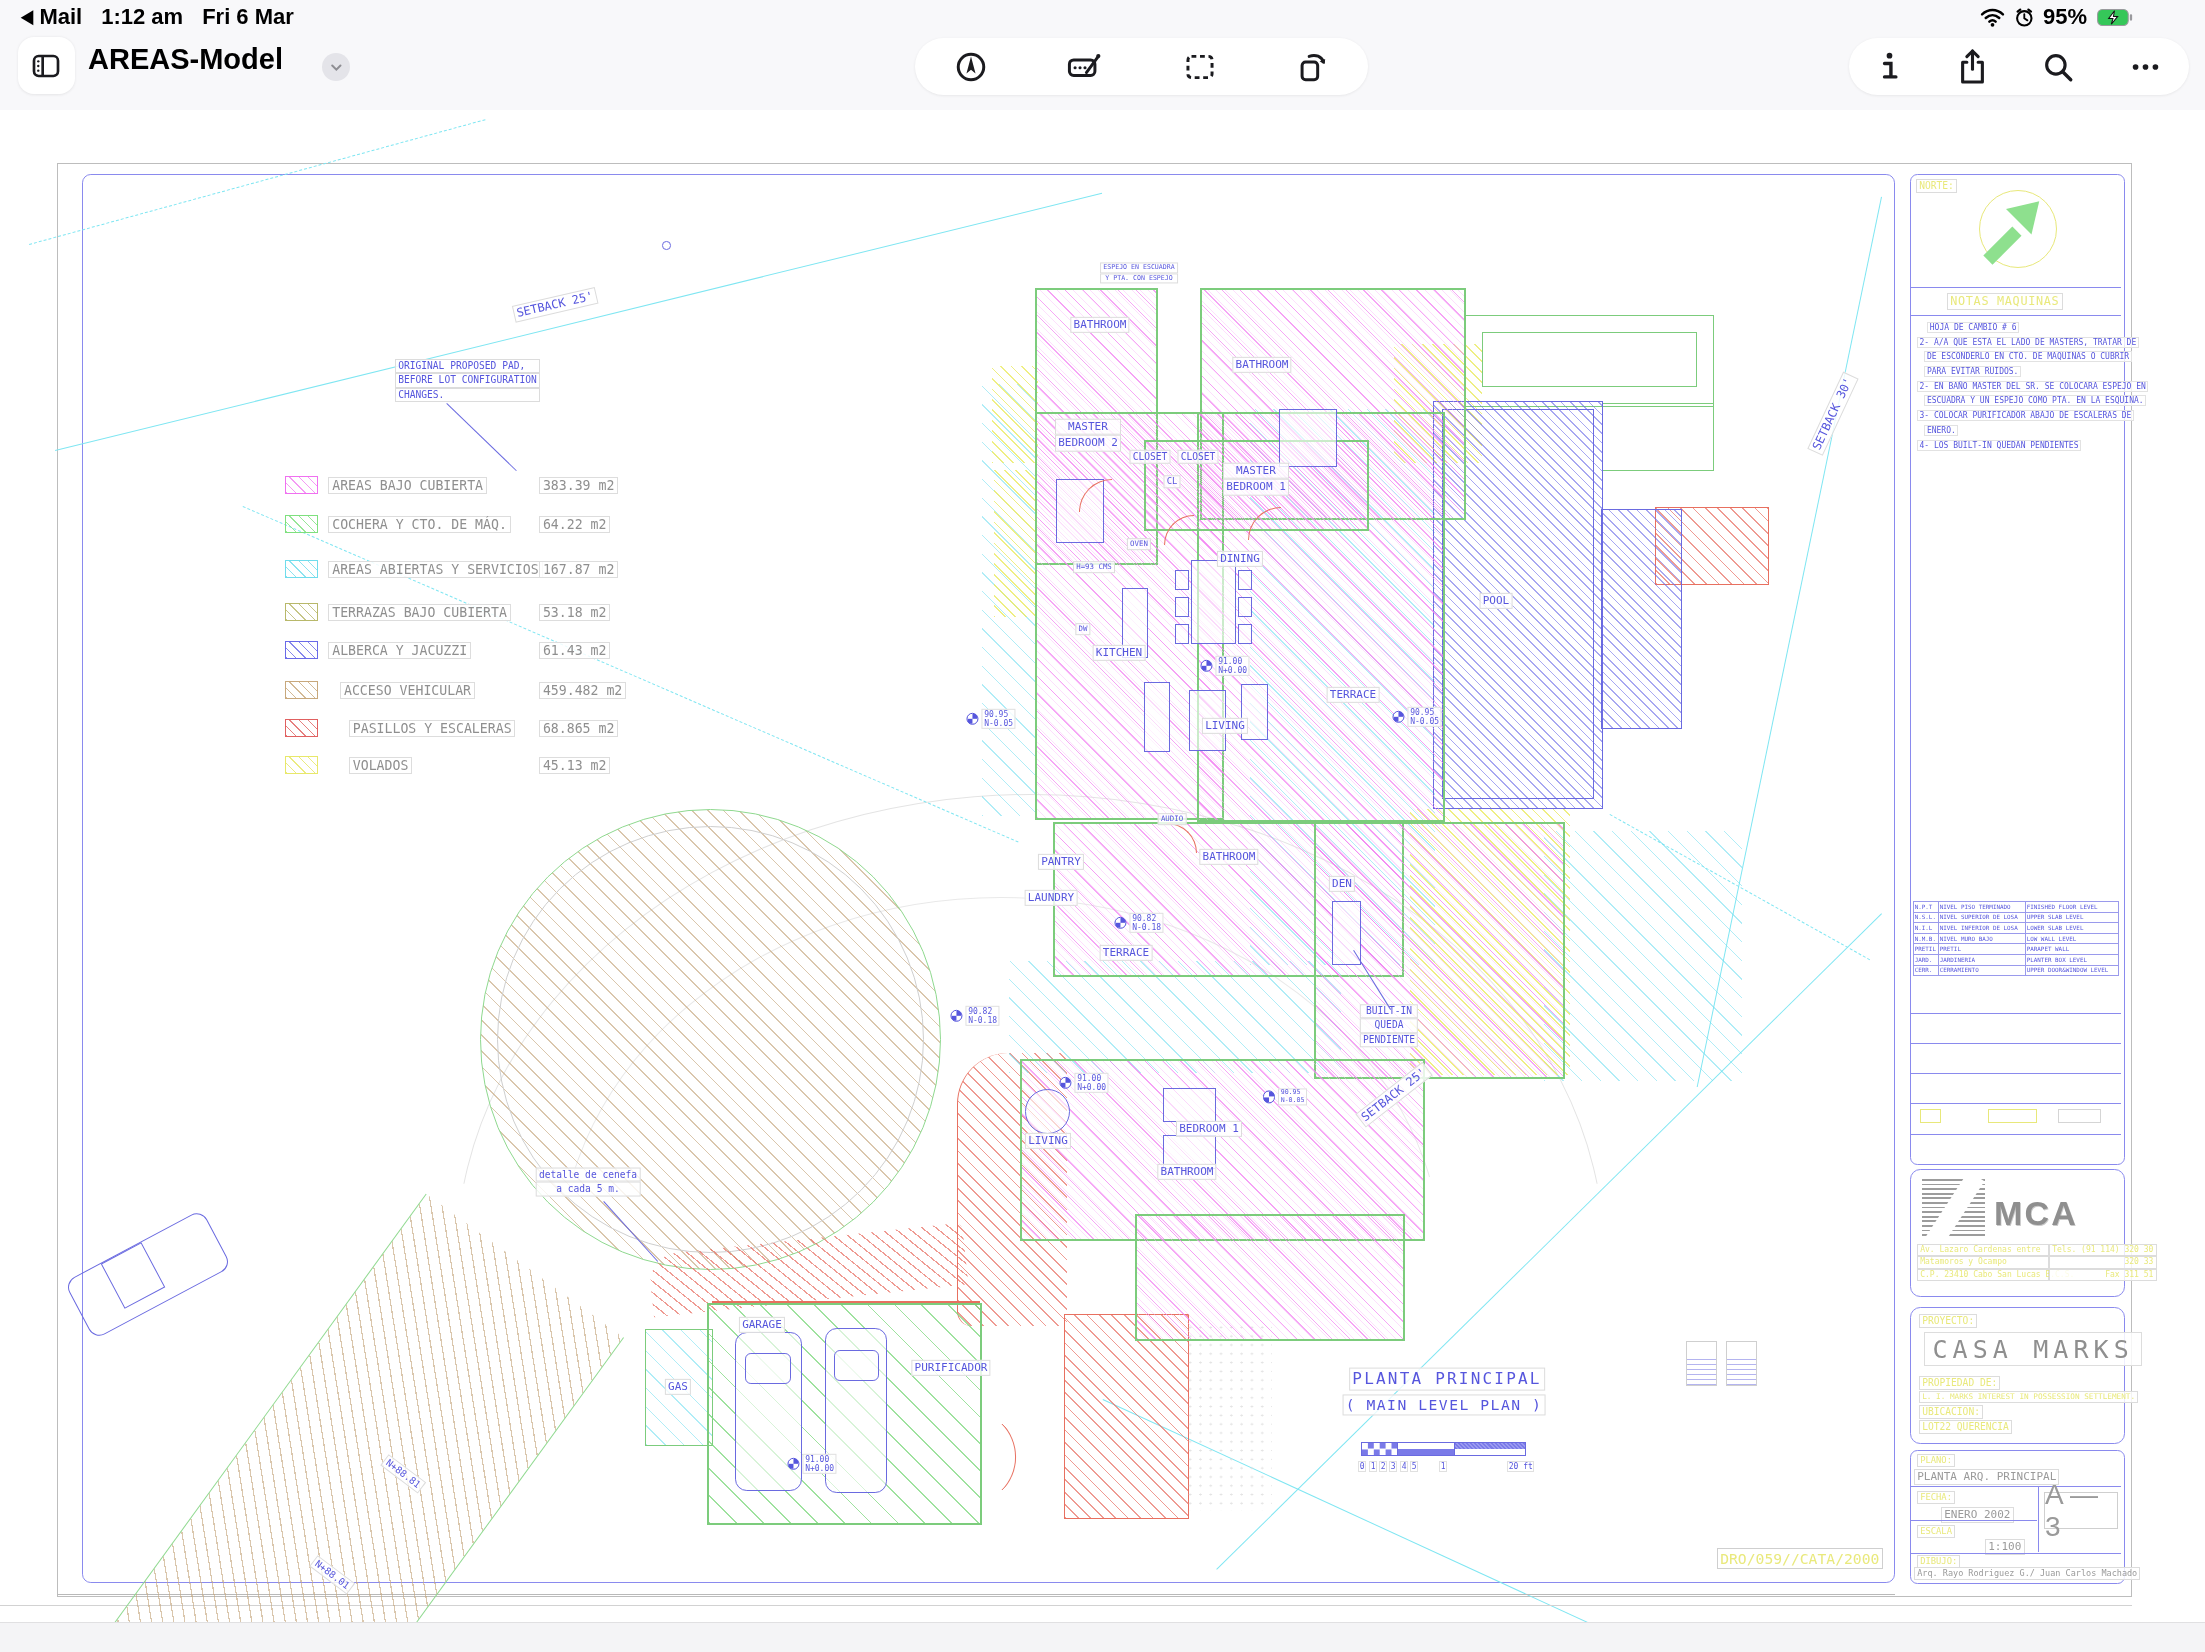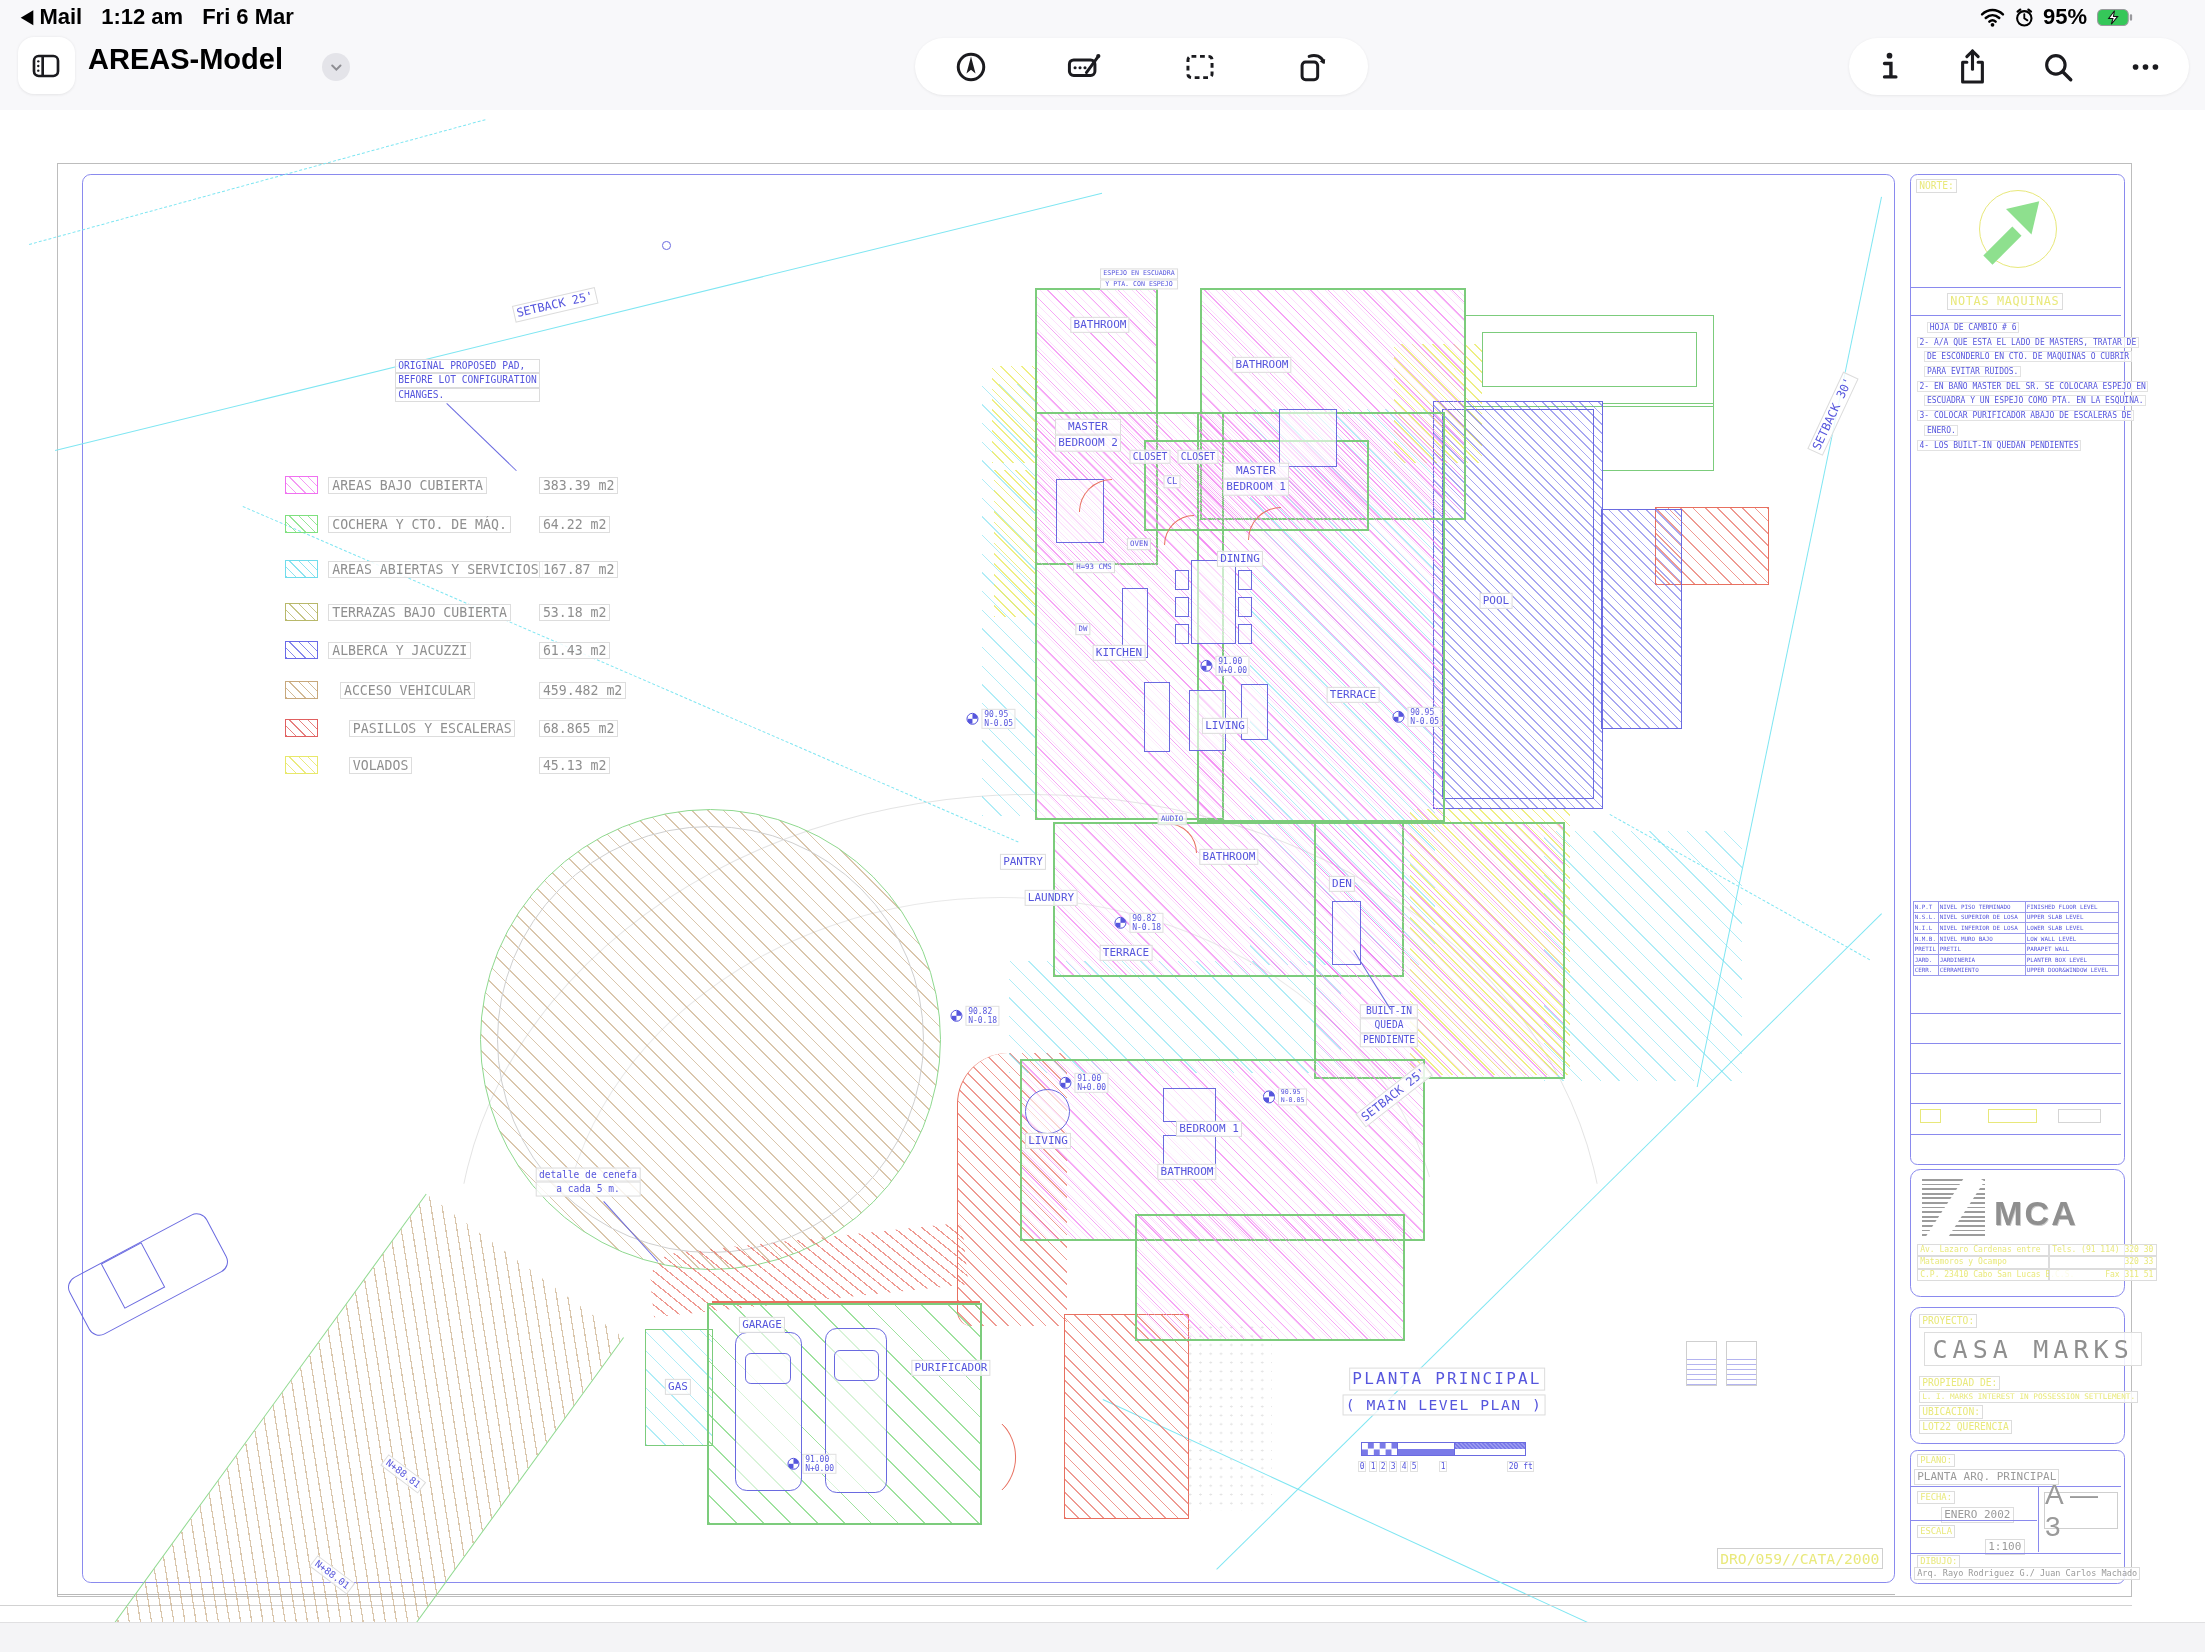--- a/index.html
+++ b/index.html
@@ -341,21 +341,21 @@
     <div class="abs cadb s16 ctr" style="left:1833px;top:414px;transform:translate(-50%,-50%) rotate(-65deg);">SETBACK 30'</div>
     <div class="abs cadb s16 ctr" style="left:1394px;top:1095px;transform:translate(-50%,-50%) rotate(-38deg);">SETBACK 25'</div>
 
     <div class="abs" style="left:395px;top:359px;">
       <span class="cadb s13" style="display:block;">ORIGINAL PROPOSED PAD,</span>
       <span class="cadb s13" style="display:block;">BEFORE LOT CONFIGURATION</span>
       <span class="cadb s13" style="display:block;">CHANGES.</span>
     </div>
     <div class="line blue-l" style="left:447px;top:403px;width:97px;transform:rotate(44deg);"></div>
 
-    <div class="abs mline" style="left:1139px;top:273px;transform:translate(-50%,-50%);margin-top:6px;">
+    <div class="abs mline" style="left:1139px;top:273px;transform:translate(-50%,-50%);">
       <span class="cadb" style="display:block;font-size:6.6px;">ESPEJO EN ESCUADRA</span>
       <span class="cadb" style="display:block;font-size:6.6px;">Y PTA. CON ESPEJO</span>
     </div>
 
     <div class="abs cadb s15 ctr" style="left:1100px;top:325px;">BATHROOM</div>
     <div class="abs mline ctr" style="left:1088px;top:435px;position:absolute;">
       <span class="cadb s15" style="display:block;">MASTER</span>
       <span class="cadb s15" style="display:block;">BEDROOM 2</span>
     </div>
     <div class="abs cadb s13 ctr" style="left:1150px;top:457px;">CLOSET</div>
@@ -368,21 +368,21 @@
     </div>
     <div class="abs cadb s15 ctr" style="left:1240px;top:559px;">DINING</div>
     <div class="abs cadb tiny ctr" style="left:1139px;top:544px;">OVEN</div>
     <div class="abs cadb tiny ctr" style="left:1094px;top:567px;">H=93 CMS</div>
     <div class="abs cadb tiny ctr" style="left:1083px;top:629px;text-align:right;">DW</div>
     <div class="abs cadb s15 ctr" style="left:1119px;top:653px;">KITCHEN</div>
     <div class="abs cadb s15 ctr" style="left:1225px;top:726px;">LIVING</div>
     <div class="abs cadb s15 ctr" style="left:1353px;top:695px;">TERRACE</div>
     <div class="abs cadb s15 ctr" style="left:1496px;top:601px;">POOL</div>
     <div class="abs cadb tiny ctr" style="left:1172px;top:819px;">AUDIO</div>
-    <div class="abs cadb s15 ctr" style="left:1023px;top:862px;">PANTRY</div>
+    <div class="abs cadb s15 ctr" style="left:1061px;top:862px;">PANTRY</div>
     <div class="abs cadb s15 ctr" style="left:1051px;top:898px;">LAUNDRY</div>
     <div class="abs cadb s15 ctr" style="left:1229px;top:857px;">BATHROOM</div>
     <div class="abs cadb s15 ctr" style="left:1342px;top:884px;">DEN</div>
     <div class="abs cadb s15 ctr" style="left:1126px;top:953px;">TERRACE</div>
     <div class="abs cadb s15 ctr" style="left:1048px;top:1141px;">LIVING</div>
     <div class="abs cadb s15 ctr" style="left:1209px;top:1129px;">BEDROOM 1</div>
     <div class="abs cadb s15 ctr" style="left:1187px;top:1172px;">BATHROOM</div>
     <div class="abs cadb s15 ctr" style="left:762px;top:1325px;">GARAGE</div>
     <div class="abs cadb s15 ctr" style="left:678px;top:1387px;">GAS</div>
     <div class="abs cadb s15 ctr" style="left:951px;top:1368px;">PURIFICADOR</div>

